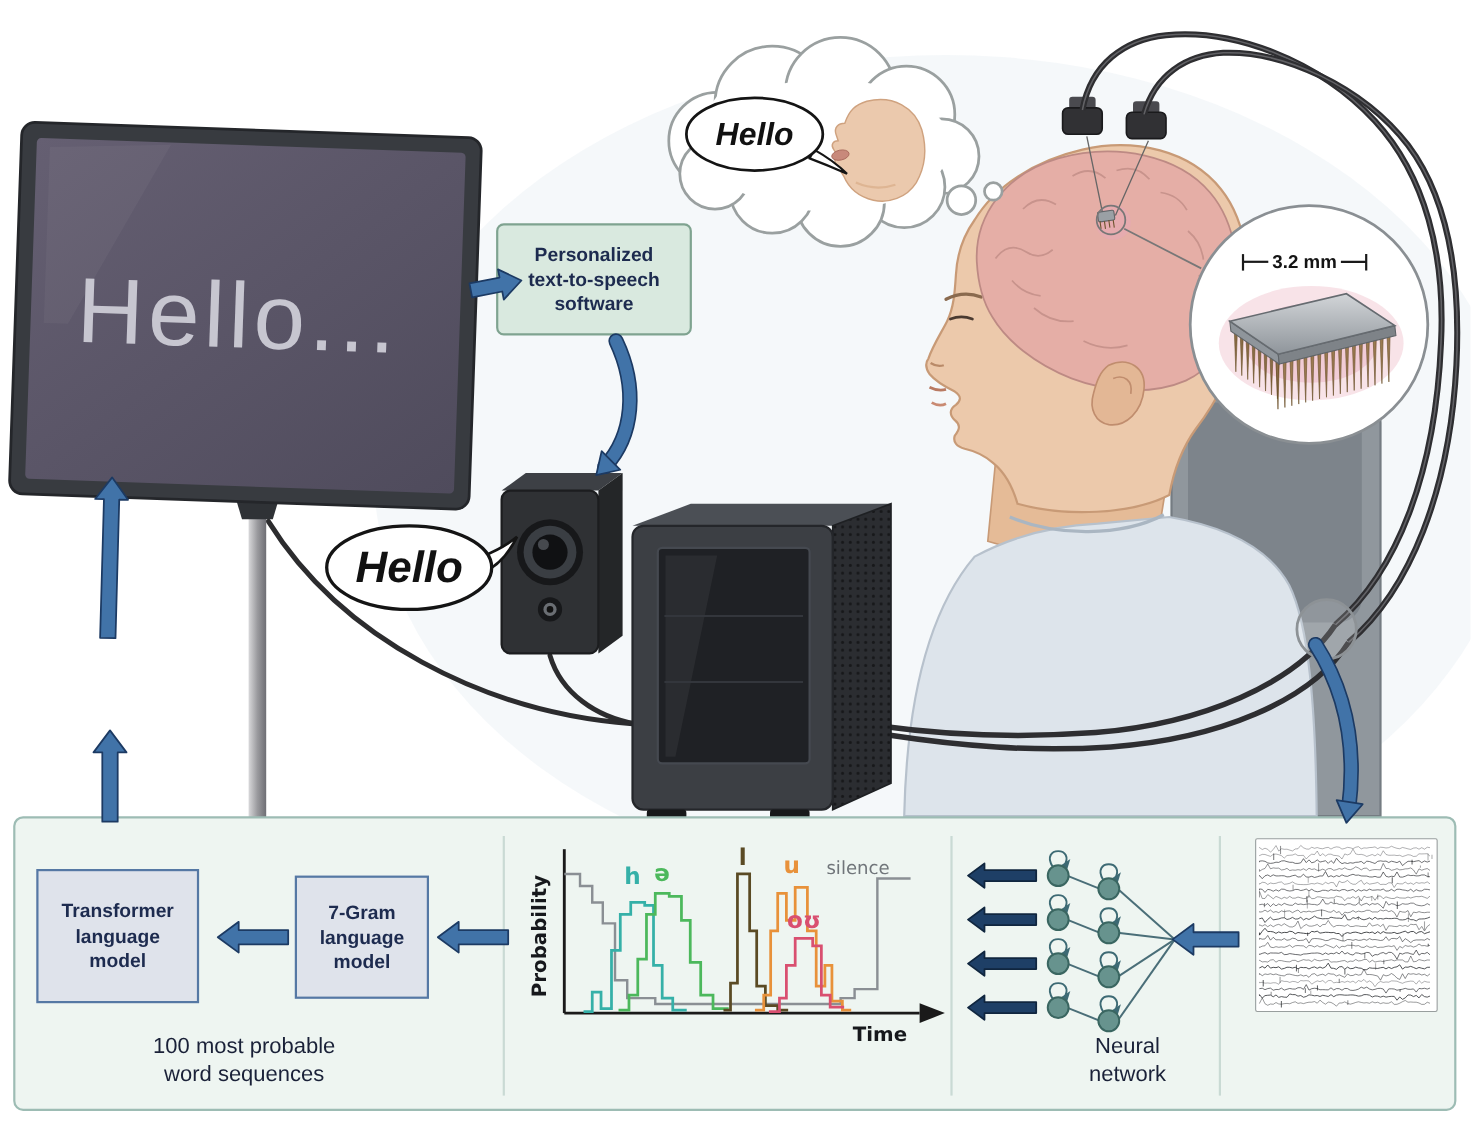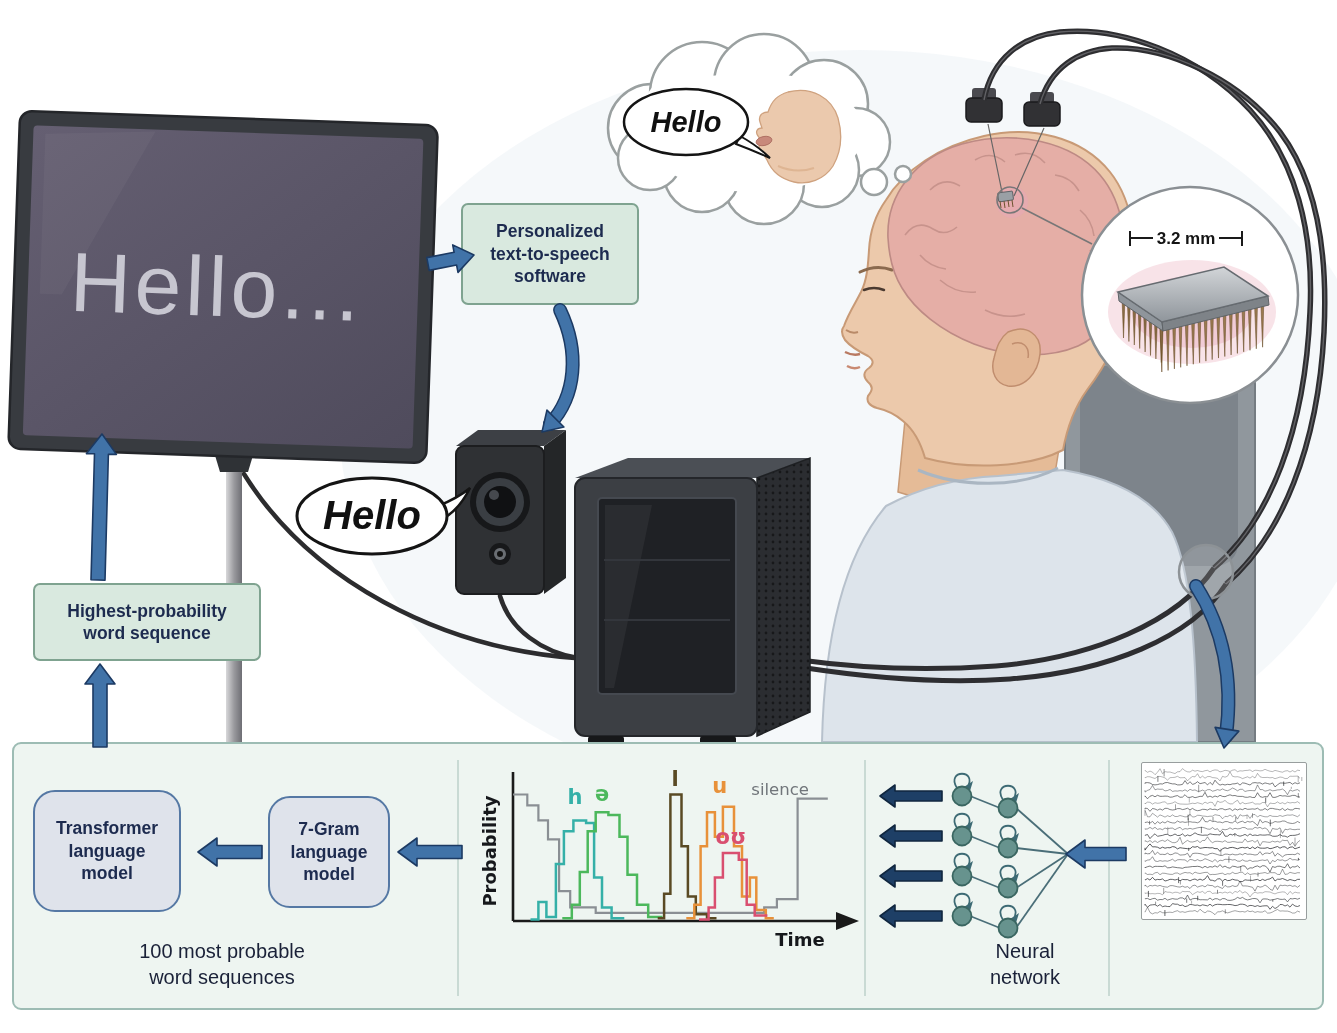--- a/index.html
+++ b/index.html
@@ -10,21 +10,21 @@
   #overlay{z-index:6;pointer-events:none}
   .panel{position:absolute;left:12px;top:742px;width:1312px;height:268px;
          background:var(--panel-bg,#eef5f1);border:2px solid var(--panel-border,#9dbcb4);
          border-radius:9px;z-index:2}
   .divider{position:absolute;top:16px;height:236px;width:2px;background:#c9dad4}
   .box{position:absolute;display:flex;align-items:center;justify-content:center;text-align:center;
        font-weight:bold;color:var(--text-navy,#1d2b4f);white-space:pre-line;z-index:3;line-height:1.28}
   .box.green{background:var(--green-box-bg,#d9e9df);border:2px solid var(--green-box-border,#7fa390);
        border-radius:7px;font-size:17.5px}
   .box.model{background:var(--model-box-bg,#dfe3eb);border:2.5px solid var(--model-box-border,#5578a4);
-       border-radius:22px;font-size:17.5px}
+       border-radius:0;font-size:17.5px}
   .caption{position:absolute;text-align:center;font-weight:normal;font-size:20px;color:#1a2138;
        white-space:pre-line;z-index:3;line-height:1.3}
   #chart-svg,#nn-svg{position:absolute;z-index:3;overflow:visible}
   #sig-svg{position:absolute;z-index:3;background:#fff;border:1.5px solid #989e9e;border-radius:2px}
   #chart-svg text{font-family:"DejaVu Sans",sans-serif}
   .italic-hello{font-family:"Liberation Serif",serif;font-style:italic;font-weight:600}
   #art text{font-family:"Liberation Sans",sans-serif}
 </style>
 </head>
 <body>
@@ -252,25 +252,23 @@
     <div class="divider" style="left:850px"></div>
     <div class="divider" style="left:1094px"></div>
   </div>
 
   <div class="box model" style="left:33px;top:790px;width:148px;height:122px">Transformer
 language
 model</div>
   <div class="box model" style="left:268px;top:796px;width:122px;height:112px">7-Gram
 language
 model</div>
-  <div class="box green" style="left:461px;top:203px;width:178px;height:102px">Personalized
+  <div class="box green" style="left:451px;top:203px;width:178px;height:102px">Personalized
 text-to-speech
 software</div>
-  <div class="box green" style="left:33px;top:583px;width:228px;height:78px">Highest-probability
-word sequence</div>
 
   <div class="caption" style="left:60px;top:938px;width:324px">100 most probable
 word sequences</div>
   <div class="caption" style="left:930px;top:938px;width:190px">Neural
 network</div>
 
   <svg id="chart-svg" style="left:470px;top:756px" width="400" height="200">
       <line x1="43" y1="16" x2="43" y2="165" stroke="#1a1a1a" stroke-width="2.6"></line>
       <line x1="43" y1="165" x2="366" y2="165" stroke="#1a1a1a" stroke-width="2.6"></line>
       <polygon points="366,156 389,165 366,174" fill="#1a1a1a"></polygon>

